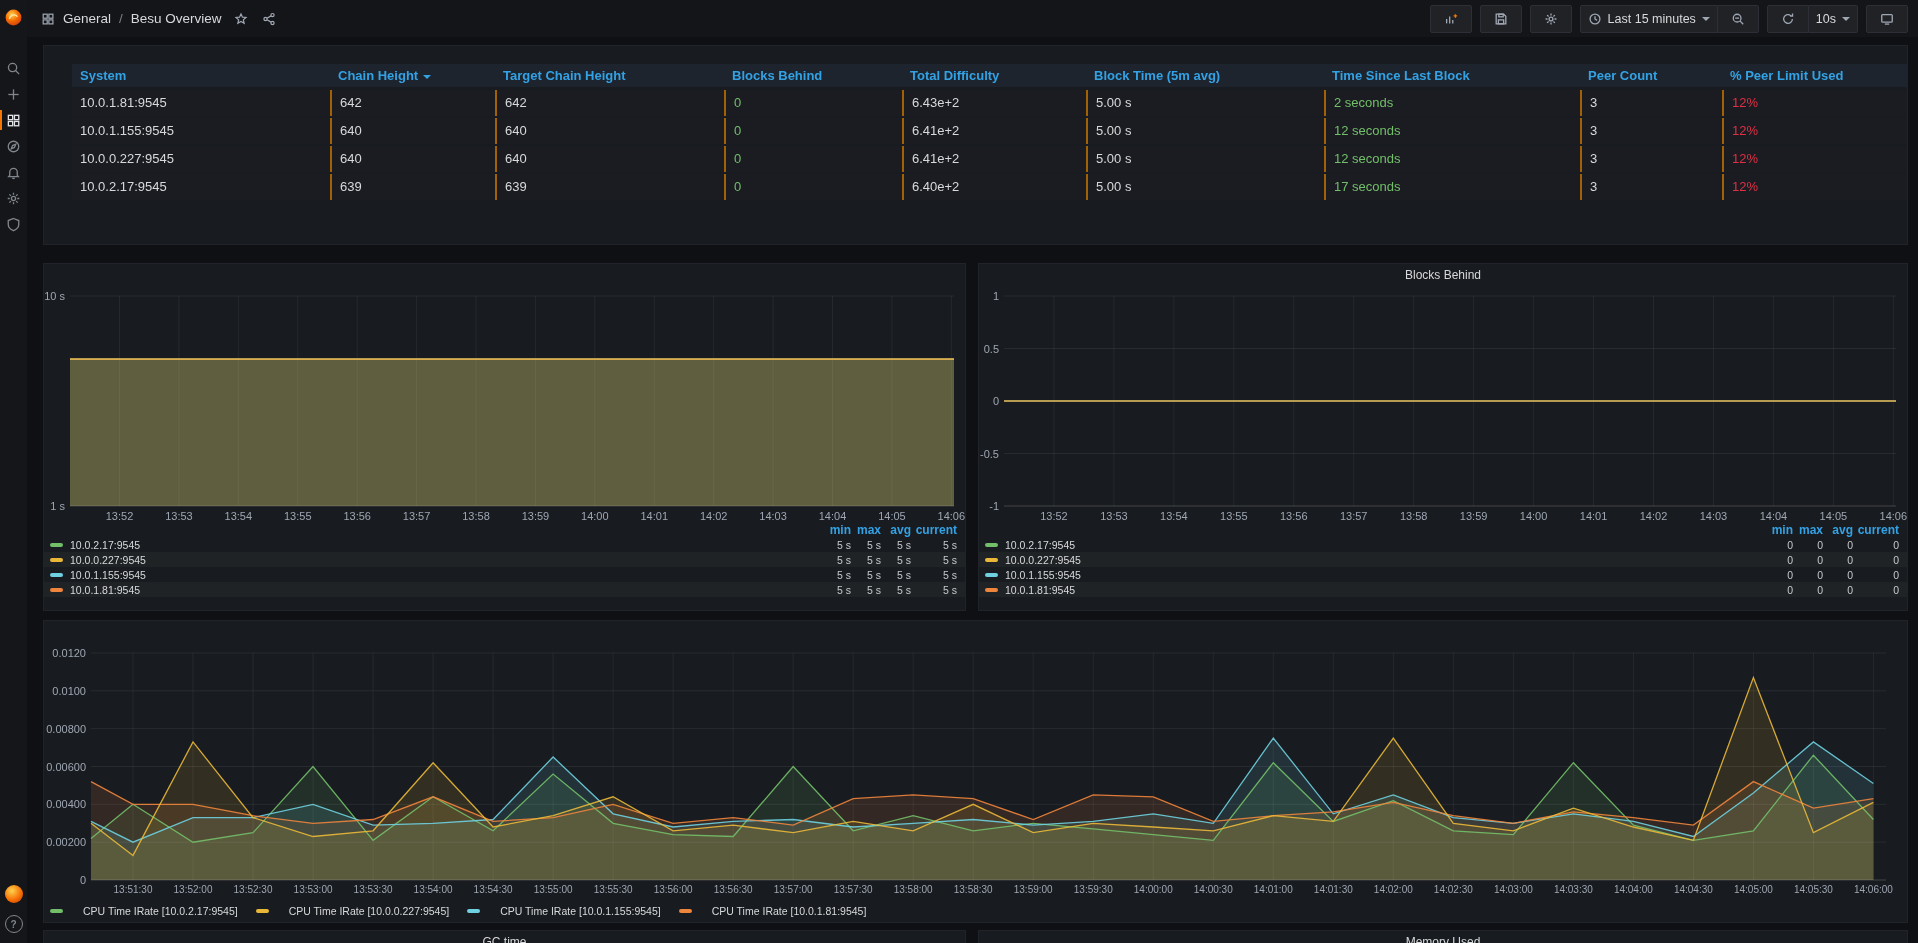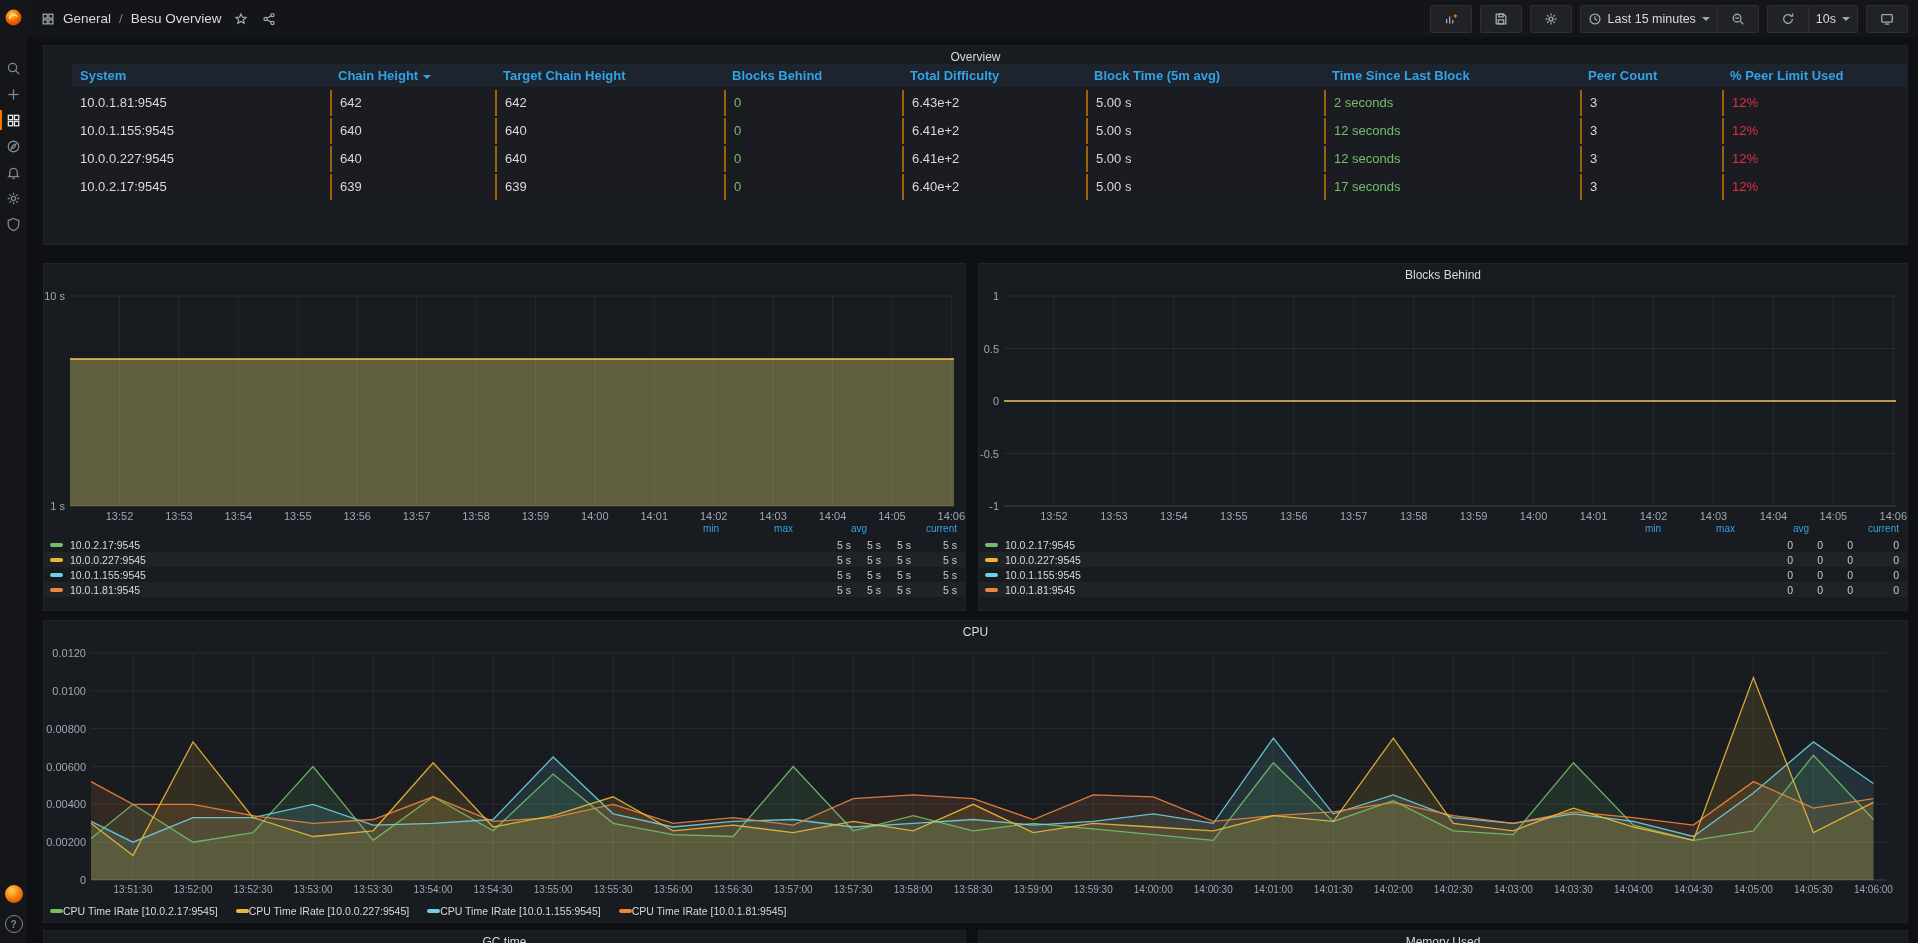--- a/index.html
+++ b/index.html
@@ -48,26 +48,26 @@
   .c-red{color:#e02f44;}
   .sort-caret{display:inline-block;margin-left:5px;width:0;height:0;border-left:4px solid transparent;border-right:4px solid transparent;border-top:4px solid #33a2e5;vertical-align:middle;}
   
   .ylab{position:absolute;font-size:11px;color:#9fa7b3;text-align:right;}
   .xlab{position:absolute;font-size:11px;color:#9fa7b3;transform:translateX(-50%);white-space:nowrap;}
   .xlab.small{font-size:10px;}
   .legend-table{position:absolute;left:0;right:0;}
   .lg-row{display:grid;grid-template-columns:1fr 34px 30px 30px 46px;align-items:center;height:15px;padding:0 8px 0 6px;font-size:10.5px;}
   .lg-row.stripe{background:rgba(255,255,255,0.035);}
   .lg-row .num{text-align:right;color:#c7c9cc;}
-  .lg-head{display:grid;grid-template-columns:1fr 34px 30px 30px 46px;height:14px;padding:0 8px 0 6px;font-size:10px;color:#33a2e5;font-weight:400;gap:44px;}
+  .lg-head{display:grid;grid-template-columns:1fr 34px 30px 30px 46px;height:14px;padding:0 8px 0 6px;font-size:12px;color:#33a2e5;font-weight:700;}
   .lg-head span{text-align:right;}
   .lg-name{display:flex;align-items:center;gap:7px;color:#d8d9da;cursor:pointer;}
   .dash{width:13px;height:4px;border-radius:2px;flex:0 0 auto;}
   .legend-inline{position:absolute;left:6px;bottom:5px;display:flex;gap:18px;align-items:center;font-size:10.5px;color:#d8d9da;}
-  .legend-inline .lg-name{gap:0;}
+  .legend-inline .lg-name{gap:20px;}
 </style>
 </head>
 <body>
 
 <div class="sidebar">
   <svg class="logo" viewBox="0 0 24 24">
     <defs>
         <radialGradient id="glog" cx="40%" cy="32%" r="75%">
       <stop offset="0%" stop-color="#ffd24d"></stop>
           <stop offset="55%" stop-color="#f46800"></stop>
@@ -201,21 +201,20 @@
     <div class="nav-btn">
       <svg viewBox="0 0 16 16">
           <rect x="2" y="3" width="12" height="8.5" rx="1"></rect>
           <line x1="5.5" y1="13.8" x2="10.5" y2="13.8"></line>
         </svg>
     </div>
   </div>
 </div>
 
 <div class="panel" id="panel-overview" style="left:43px;top:45px;width:1865px;height:200px;">
-  <div class="panel-title">Overview</div>
   <div class="tbl" id="overview-table">
       <div class="trow head">
         <div class="tcell">System</div>
         <div class="tcell">Chain Height<span class="sort-caret"></span></div>
         <div class="tcell">Target Chain Height</div>
         <div class="tcell">Blocks Behind</div>
         <div class="tcell">Total Difficulty</div>
         <div class="tcell">Block Time (5m avg)</div>
         <div class="tcell">Time Since Last Block</div>
         <div class="tcell">Peer Count</div>
@@ -461,21 +460,20 @@
         </div>
         <span class="num">0</span>
         <span class="num">0</span>
         <span class="num">0</span>
         <span class="num">0</span>
       </div>
     </div>
   </div>
 
 <div class="panel" id="panel-cpu" style="left:43px;top:620px;width:1865px;height:303px;">
-  <div class="panel-title">CPU</div>
   <div id="cpu"></div>
 <svg width="1795" height="227" style="position: absolute; left: 47px; top: 32px; overflow: visible;">
       <path d="M0.0,185.4L42.0,151.3L102.0,189.2L162.0,179.7L222.0,113.5L282.1,187.3L342.1,143.8L402.1,177.8L462.1,121.1L522.1,170.3L582.1,181.6L642.2,183.5L702.2,113.5L762.2,177.8L822.2,162.7L882.2,177.8L942.2,170.3L1002.2,175.9L1062.3,181.6L1122.3,187.3L1182.3,109.7L1242.3,168.4L1302.3,147.6L1362.3,177.8L1422.3,181.6L1482.4,109.7L1542.4,172.1L1602.4,187.3L1662.4,177.8L1722.4,102.2L1782.4,166.5L1782.4,227L0.0,227Z" fill="#73bf69" fill-opacity="0.13"></path>
       <path d="M0.0,168.4L42.0,189.2L102.0,164.6L162.0,164.6L222.0,151.3L282.1,172.1L342.1,170.3L402.1,166.5L462.1,104.0L522.1,160.8L582.1,174.0L642.2,168.4L702.2,166.5L762.2,174.0L822.2,170.3L882.2,166.5L942.2,172.1L1002.2,168.4L1062.3,160.8L1122.3,170.3L1182.3,85.1L1242.3,160.8L1302.3,141.9L1362.3,164.6L1422.3,170.3L1482.4,160.8L1542.4,168.4L1602.4,183.5L1662.4,140.0L1722.4,88.9L1782.4,130.5L1782.4,227L0.0,227Z" fill="#6ed0e0" fill-opacity="0.13"></path>
       <path d="M0.0,128.6L42.0,151.3L102.0,151.3L162.0,162.7L222.0,170.3L282.1,166.5L342.1,143.8L402.1,168.4L462.1,164.6L522.1,151.3L582.1,170.3L642.2,164.6L702.2,172.1L762.2,145.7L822.2,141.9L882.2,145.7L942.2,166.5L1002.2,141.9L1062.3,143.8L1122.3,168.4L1182.3,162.7L1242.3,158.9L1302.3,149.4L1362.3,162.7L1422.3,170.3L1482.4,158.9L1542.4,164.6L1602.4,172.1L1662.4,128.6L1722.4,155.1L1782.4,145.7L1782.4,227L0.0,227Z" fill="#ef843c" fill-opacity="0.13"></path>
       <path d="M0.0,170.3L42.0,202.4L102.0,88.9L162.0,164.6L222.0,183.5L282.1,177.8L342.1,109.7L402.1,174.0L462.1,162.7L522.1,143.8L582.1,177.8L642.2,172.1L702.2,179.7L762.2,168.4L822.2,177.8L882.2,151.3L942.2,179.7L1002.2,170.3L1062.3,174.0L1122.3,177.8L1182.3,162.7L1242.3,168.4L1302.3,85.1L1362.3,170.3L1422.3,177.8L1482.4,155.1L1542.4,174.0L1602.4,187.3L1662.4,24.6L1722.4,179.7L1782.4,149.4L1782.4,227L0.0,227Z" fill="#eab839" fill-opacity="0.13"></path>
       <line x1="0" y1="0" x2="1795" y2="0" stroke="rgba(255,255,255,0.07)" stroke-width="1"></line>
       <line x1="0" y1="37.83333333333332" x2="1795" y2="37.83333333333332" stroke="rgba(255,255,255,0.07)" stroke-width="1"></line>
       <line x1="0" y1="75.66666666666667" x2="1795" y2="75.66666666666667" stroke="rgba(255,255,255,0.07)" stroke-width="1"></line>
       <line x1="0" y1="113.5" x2="1795" y2="113.5" stroke="rgba(255,255,255,0.07)" stroke-width="1"></line>

